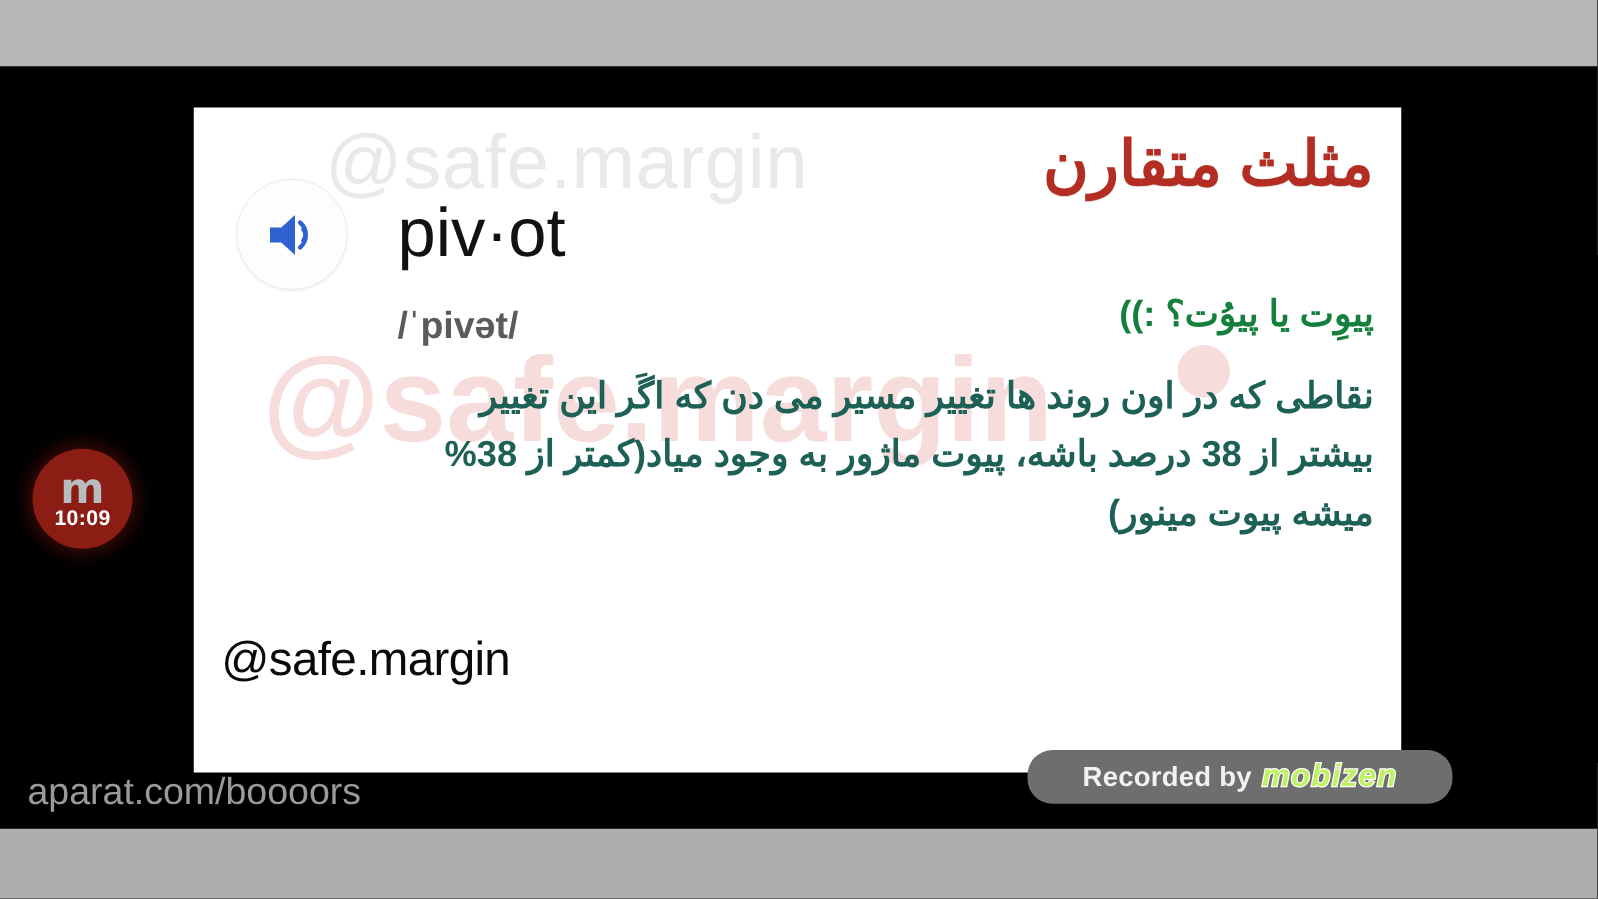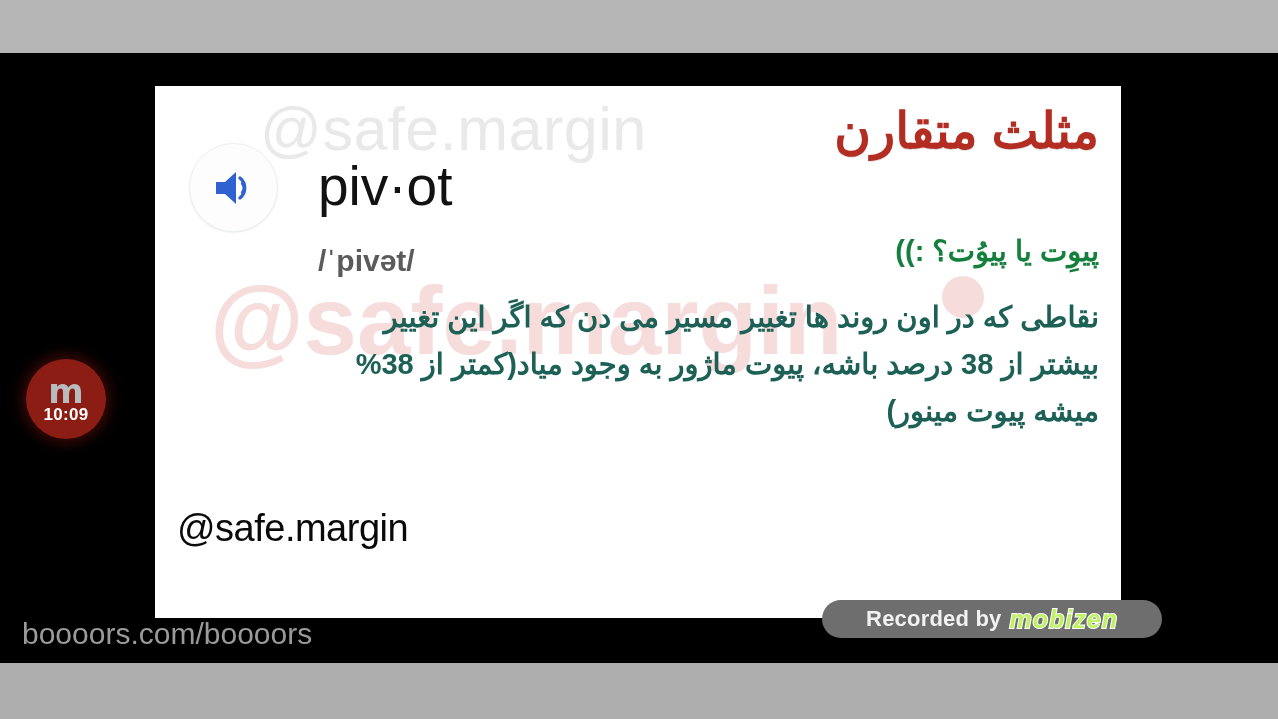--- a/index.html
+++ b/index.html
@@ -165,21 +165,21 @@
     letter-spacing: -0.5px;
     z-index: 3;
     white-space: nowrap;
   }
   
   .rec-badge {
     position: absolute;
     left: 822px;
     top: 600px;
     width: 340px;
-    height: 38px;
+    height: 43px;
     background: #6e6e6e;
     border-radius: 20px;
     display: flex;
     align-items: center;
     justify-content: center;
     gap: 8px;
     z-index: 6;
   }
   .rec-badge .rb-text {
     font-size: 22px;
@@ -282,15 +282,15 @@
   <div class="rec-bubble">
     <div class="rb-m">m</div>
     <div class="rb-time">10:09</div>
   </div>
 
   <div class="rec-badge">
     <span class="rb-text">Recorded by</span>
     <span class="rb-brand">mobizen</span>
   </div>
 
-  <div class="aparat">boooors.com/boooors</div>
+  <div class="aparat">aparat.com/boooors</div>
 
 </div>
 
 </body></html>

